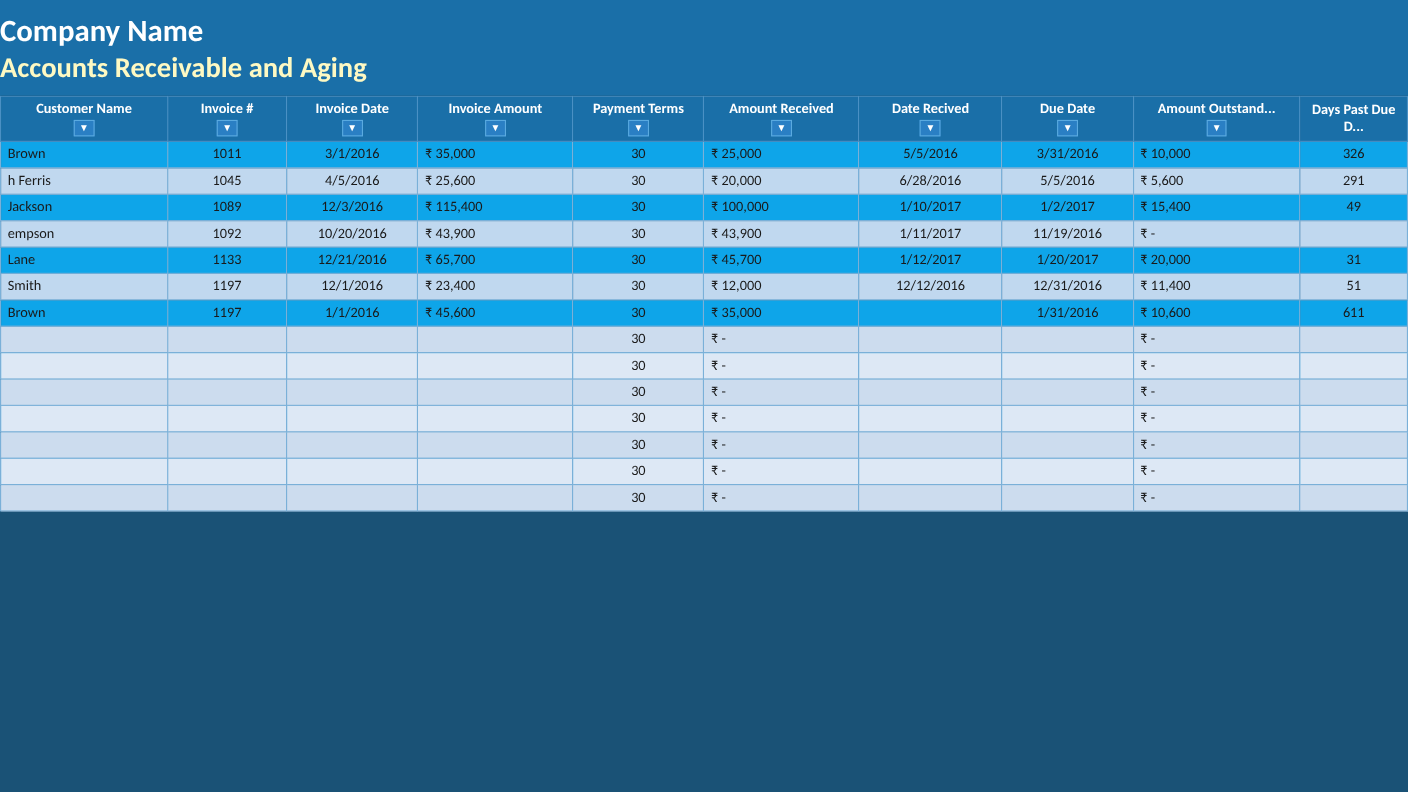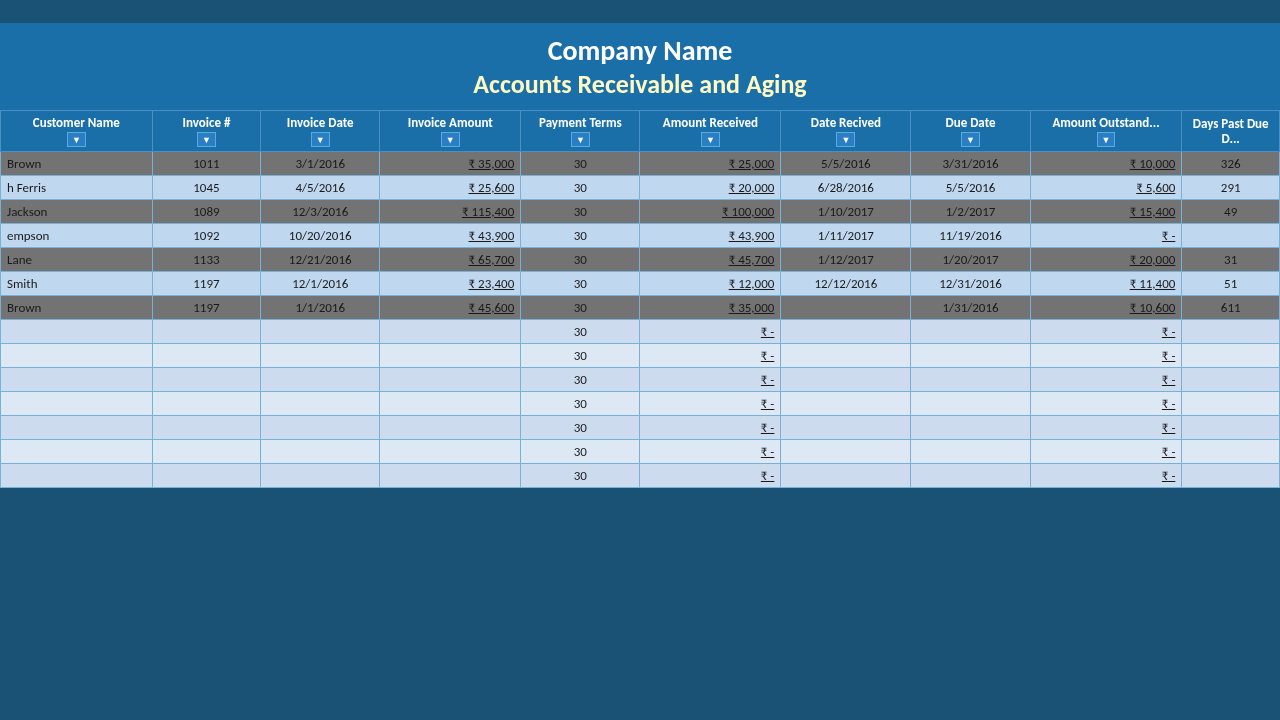--- a/index.html
+++ b/index.html
@@ -5,23 +5,22 @@
     * { margin: 0; padding: 0; box-sizing: border-box; }
     body {
       font-family: Calibri, Arial, sans-serif;
       background: #1a5276;
       width: 1280px;
       height: 720px;
       overflow: hidden;
     }
     .header-section {
       background: #1a6fa8;
-      text-align: center;
+      text-align: left;
       padding: 10px 0 4px 0;
-      margin-top: 23px;
     }
     .company-name {
       color: white;
       font-size: 28px;
       font-weight: bold;
     }
     .report-title {
       color: #fef9c3;
       font-size: 26px;
       font-weight: bold;
@@ -66,34 +65,34 @@
       background: #2a7fc4;
       border: 1px solid #5aaae0;
       color: white;
       font-size: 9px;
       padding: 1px 4px;
       margin-top: 2px;
       cursor: pointer;
     }
 
     tbody tr {
-      background: #737373;
+      background: #0ea5e9;
     }
     tbody tr:nth-child(even) {
       background: #c0d8ef;
     }
     tbody tr td {
       border: 1px solid #7ab0d8;
       padding: 4px 6px;
       font-size: 13px;
       color: #1a1a1a;
       vertical-align: middle;
     }
     td.center { text-align: center; }
-    td.right { text-align: right; text-decoration: underline; }
+    td.right { text-align: left; }
 
     
     tbody tr.empty-row td {
       background: #dde8f5;
     }
     tbody tr.empty-row:nth-child(even) td {
       background: #ccdcee;
     }
   </style>
 </head>

